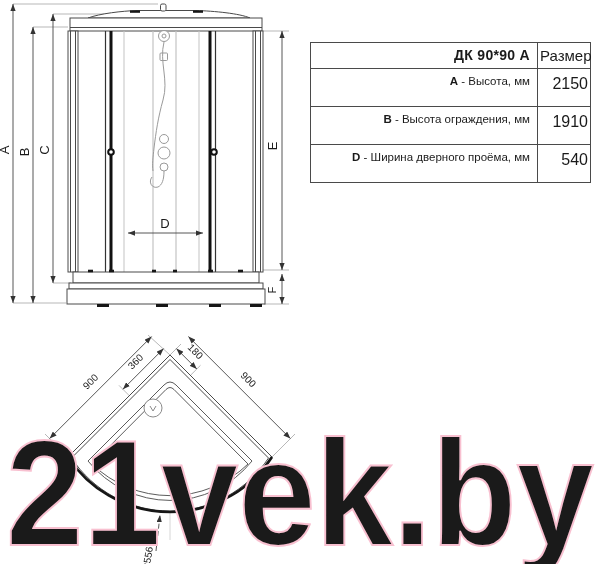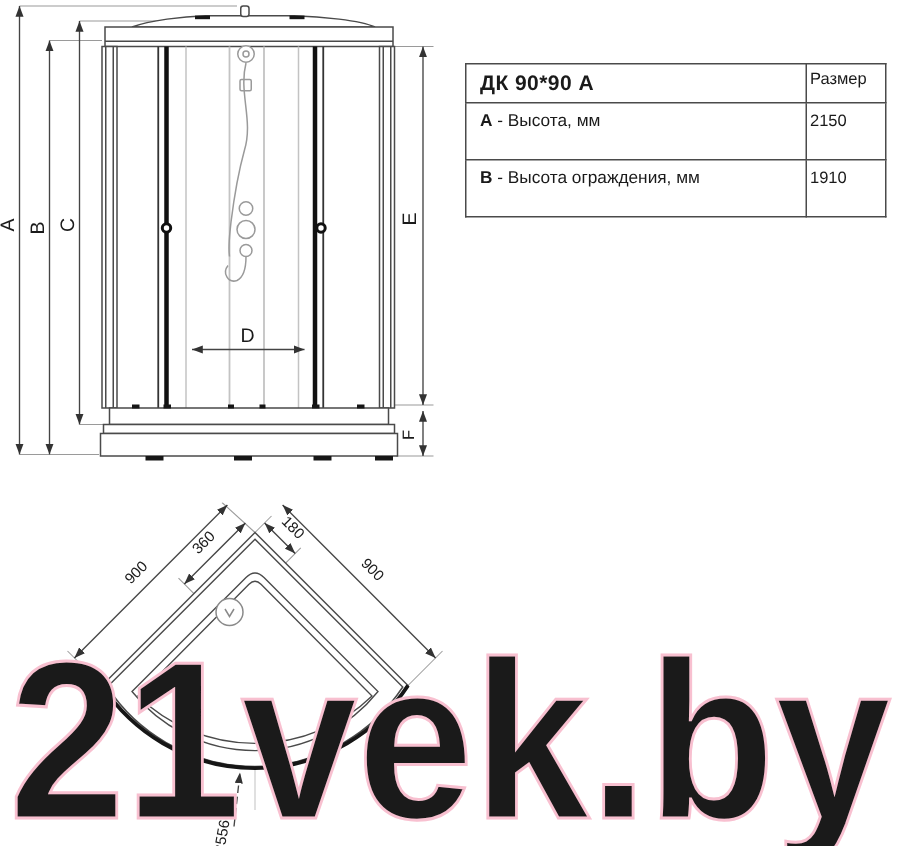--- a/index.html
+++ b/index.html
@@ -3,30 +3,30 @@
 <meta charset="utf-8">
 <style>
   html,body{margin:0;padding:0;background:#fff;}
   body{width:600px;height:564px;position:relative;overflow:hidden;
        font-family:"Liberation Sans",sans-serif;color:#1a1a1a;}
   .abs{position:absolute;}
   
   .spec-table{position:absolute;left:310px;top:42px;width:280px;
               border-collapse:collapse;table-layout:fixed;}
   .spec-table td,.spec-table th{border:1px solid #4a4a4a;vertical-align:top;
-              padding:6px 7px 0 9px;text-align:left;box-sizing:border-box;}
+              padding:6px 7px 0 9px;text-align:right;box-sizing:border-box;}
   .spec-table col.c1{width:227px;}
   .spec-table col.c2{width:53px;}
   .spec-table tr.hdr td{height:26px;padding-top:4px;}
   .spec-table tr.row td{height:38px;}
   .model-cell{font-size:14px;font-weight:700;letter-spacing:.3px;}
-  .size-hdr{font-size:11px;text-align:left;padding-left:2px !important;padding-right:2px !important;}
+  .size-hdr{font-size:15px;text-align:left;padding-left:2px !important;padding-right:2px !important;}
   .lbl{font-size:11.5px;margin-left:20px;}
   .lbl b{font-weight:700;}
-  .val{font-size:11px;text-align:right;padding-left:2px !important;padding-right:2px !important;}
+  .val{font-size:16px;text-align:right;padding-left:2px !important;padding-right:2px !important;}
   svg text{font-family:"Liberation Sans",sans-serif;fill:#1a1a1a;}
   .dimtxt{font-size:13px;}
   .dimtxt-s{font-size:11px;}
   .numtxt{font-size:10px;}
   .wm{pointer-events:none;}
 </style>
 </head>
 <body>
 
 <svg class="abs" style="left:0;top:0" width="310" height="335" viewBox="0 0 310 335">
@@ -146,20 +146,24 @@
       <td class="size-hdr">Размер</td>
     </tr>
     <tr class="row">
       <td class="lbl"><b>A</b> <span>- Высота, мм</span></td>
       <td class="val">2150</td>
     </tr>
     <tr class="row">
       <td class="lbl"><b>B</b> <span>- Высота ограждения, мм</span></td>
       <td class="val">1910</td>
     </tr>
+    <tr class="row">
+      <td class="lbl"><b>D</b> <span>- Ширина дверного проёма, мм</span></td>
+      <td class="val">540</td>
+    </tr>
   </tbody>
 </table>
 
 <svg class="abs" style="left:0;top:335px" width="310" height="229" viewBox="0 0 310 229">
 
   <line x1="170" y1="62" x2="170" y2="205" stroke="#cccccc" stroke-width="0.8"></line>
 
   <g stroke="#9a9a9a" stroke-width="0.7">
     <line x1="68" y1="122" x2="45" y2="99"></line>
     <line x1="170" y1="20" x2="148" y2="0"></line>

